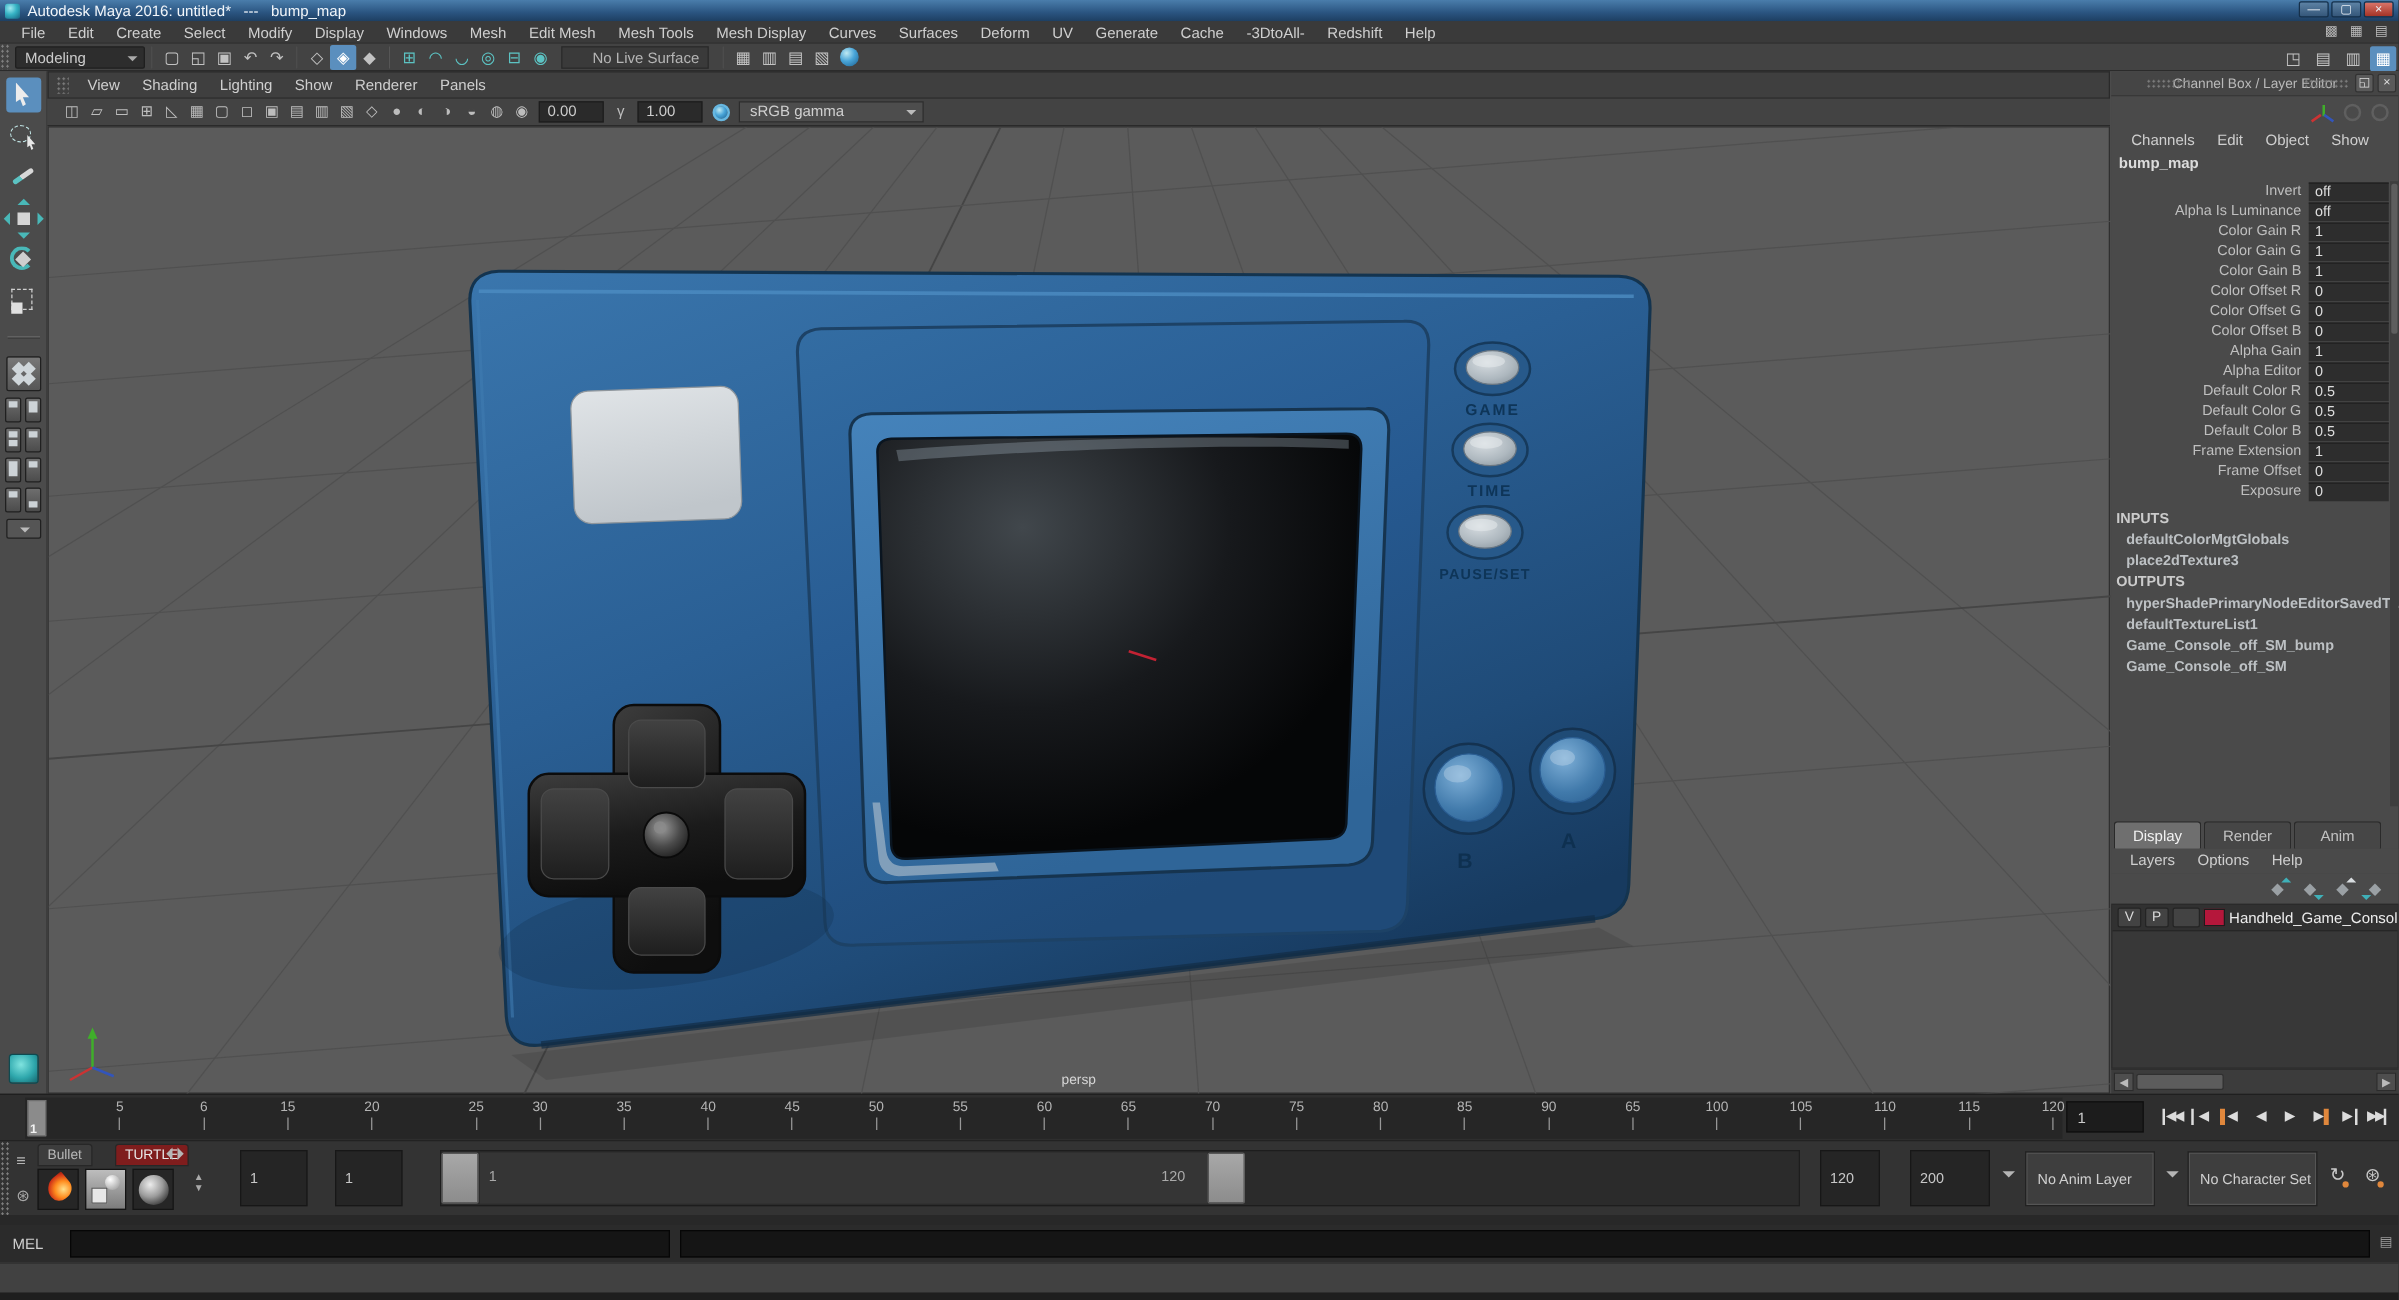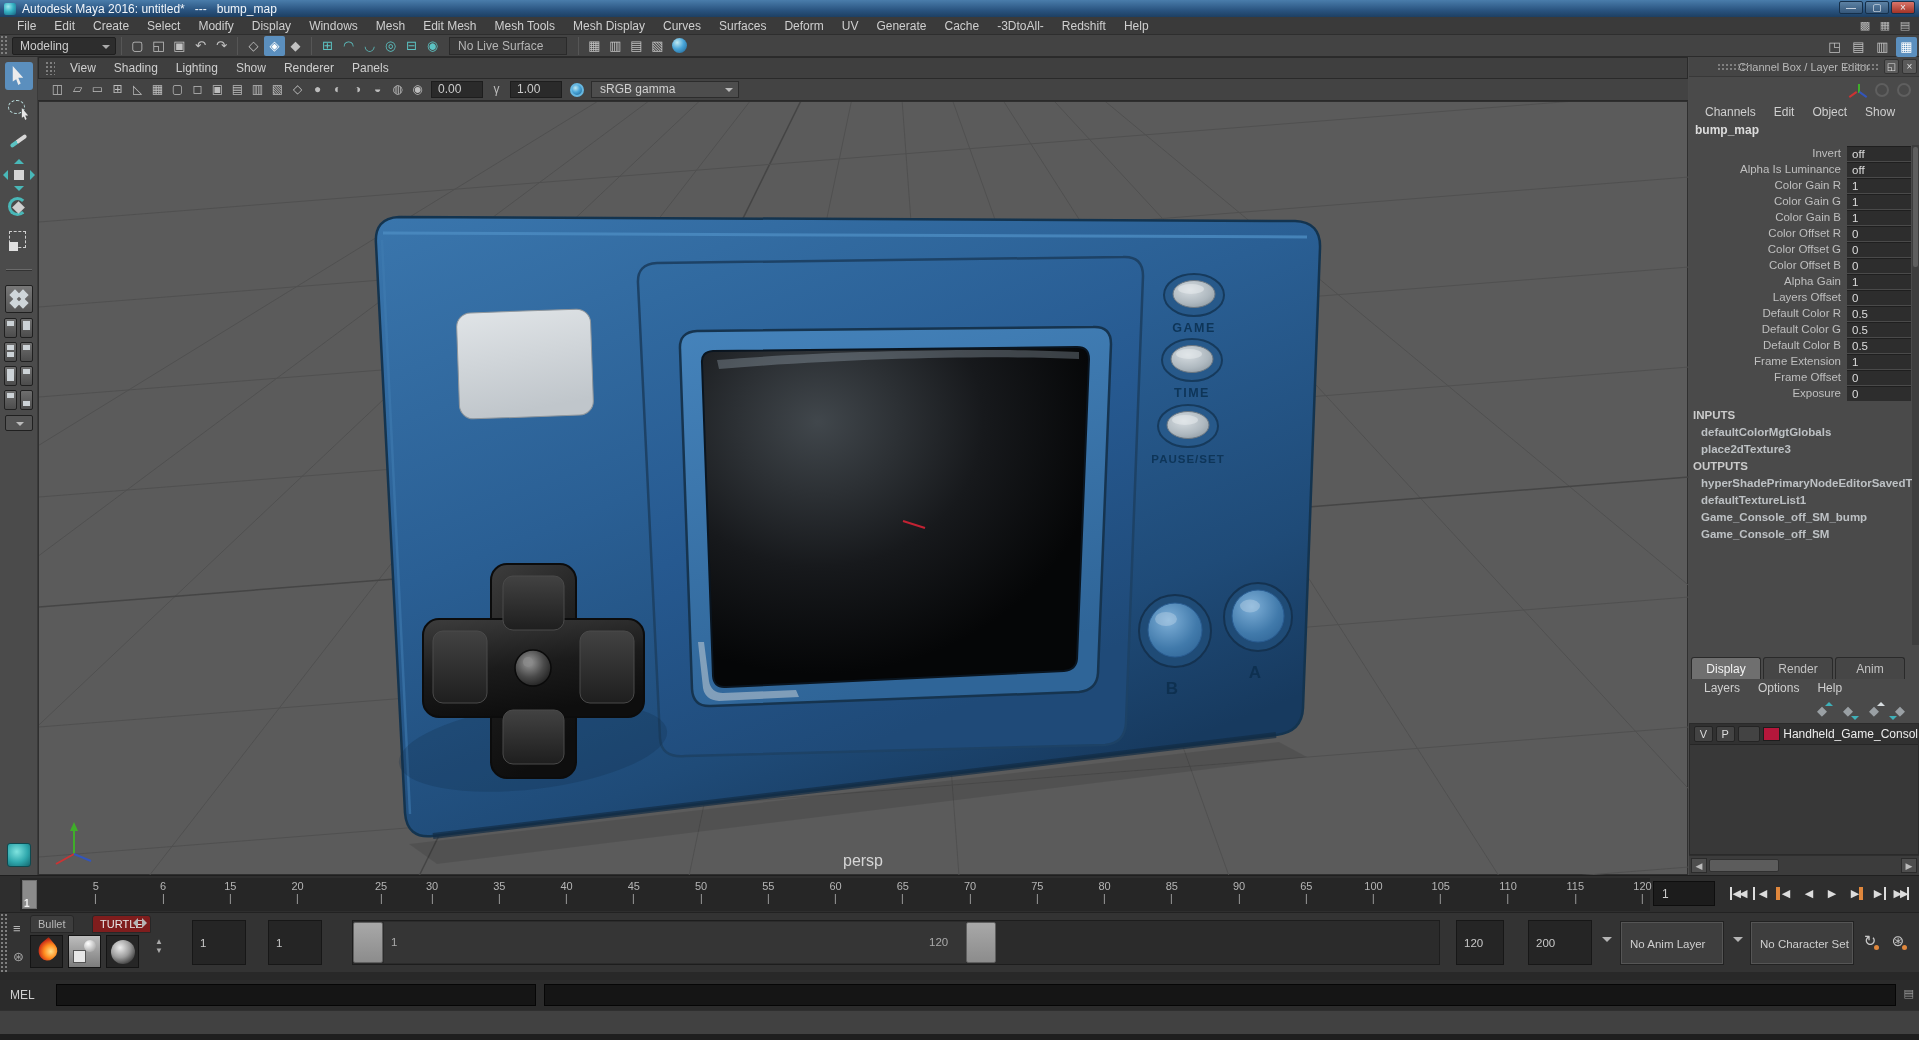--- a/index.html
+++ b/index.html
@@ -22,21 +22,21 @@
   
   #toolbar{left:0;top:35px;width:1919px;height:22px;background:#434343;border-bottom:1px solid #2b2b2b;display:flex;align-items:center;}
   .handle{width:8px;height:100%;margin-right:4px;}
   #menuset{width:104px;height:18px;background:#2d2d2d;border:1px solid #1f1f1f;border-radius:2px;color:#ccc;padding-left:7px;line-height:16px;position:relative;}
   #menuset .tri{position:absolute;right:5px;top:7px;border:4px solid transparent;border-top-color:#aaa;}
   .tsep{width:1px;height:18px;background:#2c2c2c;border-right:1px solid #565656;margin:0 5px;}
   .tico{width:21px;height:20px;text-align:center;line-height:20px;font-size:13px;color:#c2c2c2;border-radius:2px;}
   .tico.teal{color:#5cc3c3;}
   .sel-strip .tico:nth-child(2){background:#5b8fbe;color:#fff;}
   .side-strip .tico:nth-child(4){background:#5b8fbe;color:#fff;}
-  #livesurface{width:118px;height:18px;background:#3a3a3a;border:1px solid #2a2a2a;color:#b5b5b5;line-height:16px;padding-left:8px;margin:0 6px;}
+  #livesurface{width:118px;height:18px;background:#3a3a3a;border:1px solid #2a2a2a;color:#b5b5b5;line-height:16px;padding-left:24px;margin:0 6px;}
   #cm-sphere{width:15px;height:15px;border-radius:50%;background:radial-gradient(circle at 35% 30%,#bfe9f2,#49a5d8 45%,#1b5e8e);margin:0 4px;}
   #toolbar-right{position:absolute;right:2px;top:37px;display:flex;gap:3px;}
   
   #main{left:0;top:57px;width:1919px;height:818px;background:#4b4b4b;}
   
   #toolbox{left:0;top:0;width:38px;height:818px;background:#4b4b4b;border-right:1px solid #3a3a3a;}
   .tool{width:28px;height:28px;margin:5px auto;position:relative;border-radius:3px;}
   .cursor{position:absolute;left:6px;top:4px;width:15px;height:19px;background:#ececec;clip-path:polygon(15% 0,85% 62%,52% 62%,68% 92%,52% 100%,38% 70%,15% 82%);}
   .tool.active{background:#5b8fbe;}
   .lasso-ring{position:absolute;left:3px;top:5px;width:17px;height:14px;border:1.5px dashed #bfe3e3;border-radius:50%;}
@@ -63,21 +63,21 @@
   
   #viewport{left:38px;top:0;width:1650px;height:818px;background:#3f3f3f;border-right:1px solid #2c2c2c;}
   #pmenubar{left:0;top:0;width:1650px;height:22px;background:#3f3f3f;border:1px solid #2a2a2a;display:flex;align-items:center;}
   #ptoolbar{left:0;top:22px;width:1650px;height:22px;background:#434343;border-bottom:1px solid #2a2a2a;display:flex;align-items:center;gap:1px;padding-left:10px;}
   .pico{width:19px;height:19px;line-height:19px;text-align:center;font-size:12px;color:#bdbdbd;}
   .vfield{width:52px;height:17px;background:#2a2a2a;border:1px solid #1d1d1d;color:#ccc;line-height:15px;padding-left:6px;margin:0 3px;}
   #colorspace{width:14px;height:14px;border-radius:50%;background:radial-gradient(circle at 35% 30%,#bfe9f2,#49a5d8 45%,#1b5e8e);margin:0 4px;border:2px solid #67b7e0;}
   #viewxform{width:148px;height:17px;background:#4d4d4d;border:1px solid #2c2c2c;line-height:15px;padding-left:8px;color:#d0d0d0;position:relative;margin-left:2px;}
   #viewxform .tri{position:absolute;right:5px;top:6px;border:4px solid transparent;border-top-color:#bbb;}
   #canvas{left:0;top:44px;width:1650px;height:774px;background:#5b5b5b;border:1px solid #2f2f2f;}
-  #persp-label{position:absolute;left:0;right:0;bottom:4px;text-align:center;color:#d6d6d6;font-size:16px;}
+  #persp-label{position:absolute;left:0;right:0;bottom:4px;text-align:center;color:#d6d6d6;font-size:11px;}
   
   #rightpanel{left:1689px;top:0;width:230px;height:818px;background:#4a4a4a;}
   #rp-header{left:0;top:0;width:230px;height:20px;background:#454545;border-bottom:1px solid #383838;color:#b9b9b9;font-size:11px;text-align:center;line-height:20px;}
   #rp-header .dots{position:absolute;top:6px;width:36px;height:8px;}
   .rp-winico{position:absolute;top:2px;width:15px;height:15px;background:#5a5a5a;border:1px solid #333;color:#ddd;font-size:10px;line-height:13px;text-align:center;border-radius:2px;}
   #manip-row{left:0;top:22px;width:230px;height:24px;}
   .axis-ico{position:absolute;right:52px;top:4px;width:16px;height:16px;}
   .axis-ico i{position:absolute;width:2px;height:9px;}
   .dim-circ{position:absolute;top:4px;width:14px;height:14px;border:2px solid #5f5f5f;border-radius:50%;}
   #cb-menus{left:0;top:46px;width:200px;height:18px;display:flex;padding-left:8px;gap:2px;}
@@ -564,21 +564,21 @@
             <span class="cb-label">Color Offset B</span>
             <span class="cb-value">0</span>
           </div>
 
           <div class="cb-row">
             <span class="cb-label">Alpha Gain</span>
             <span class="cb-value">1</span>
           </div>
 
           <div class="cb-row">
-            <span class="cb-label">Layers Offset</span>
+            <span class="cb-label">Alpha Editor</span>
             <span class="cb-value">0</span>
           </div>
 
           <div class="cb-row">
             <span class="cb-label">Default Color R</span>
             <span class="cb-value">0.5</span>
           </div>
 
           <div class="cb-row">
             <span class="cb-label">Default Color G</span>

